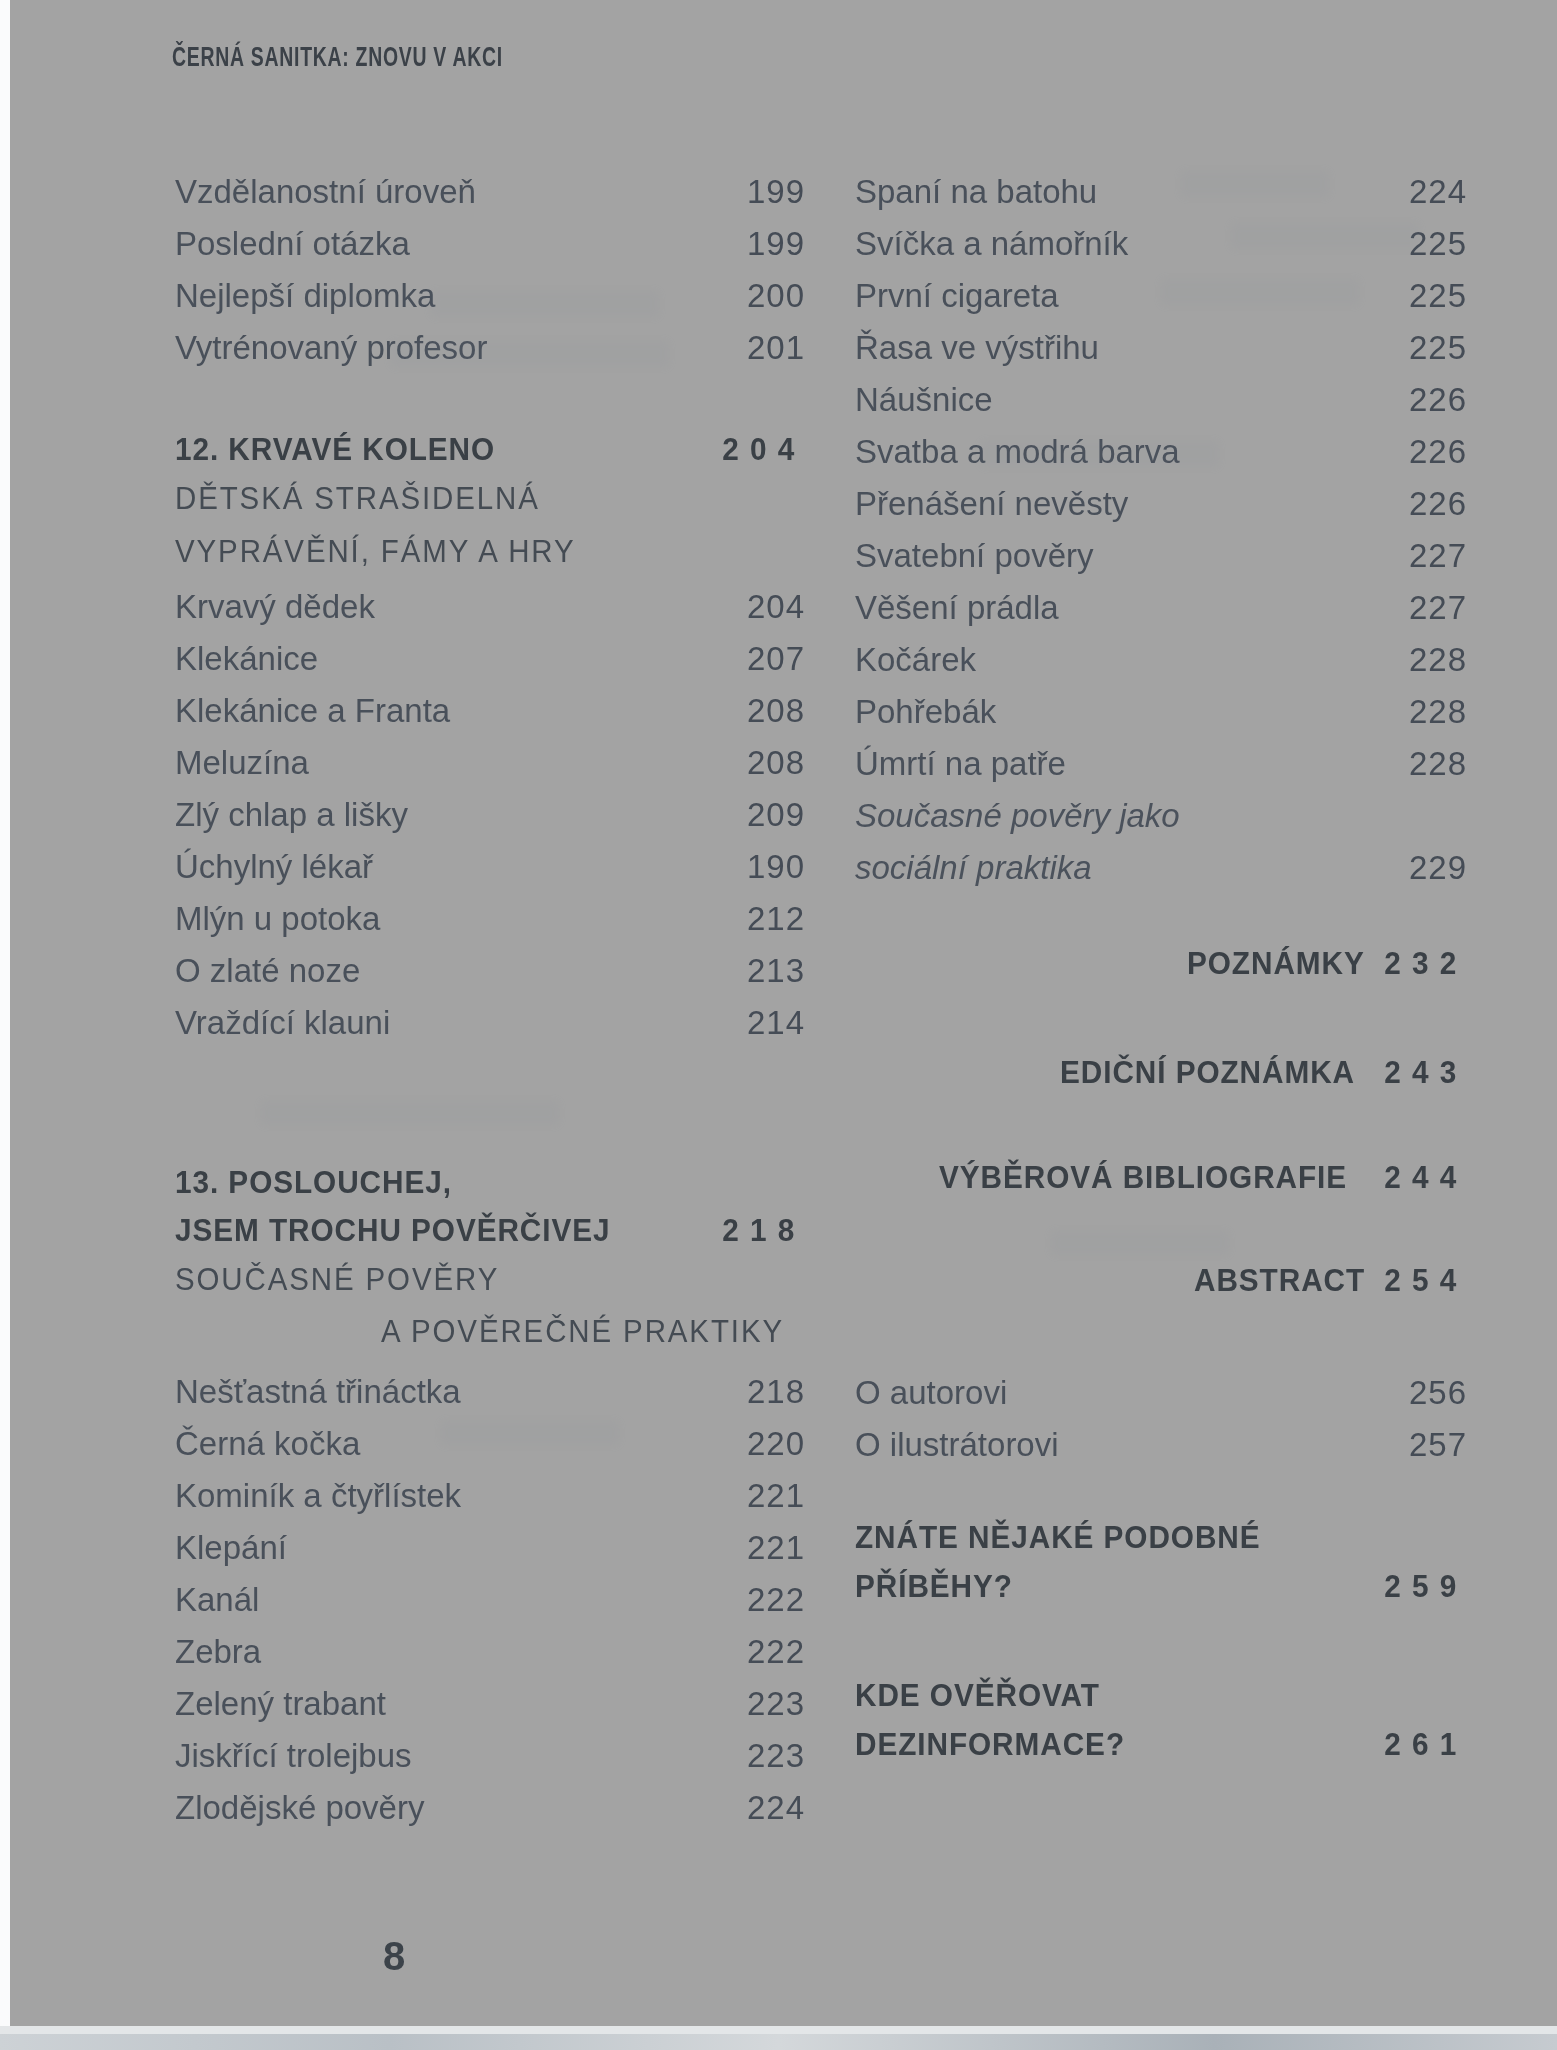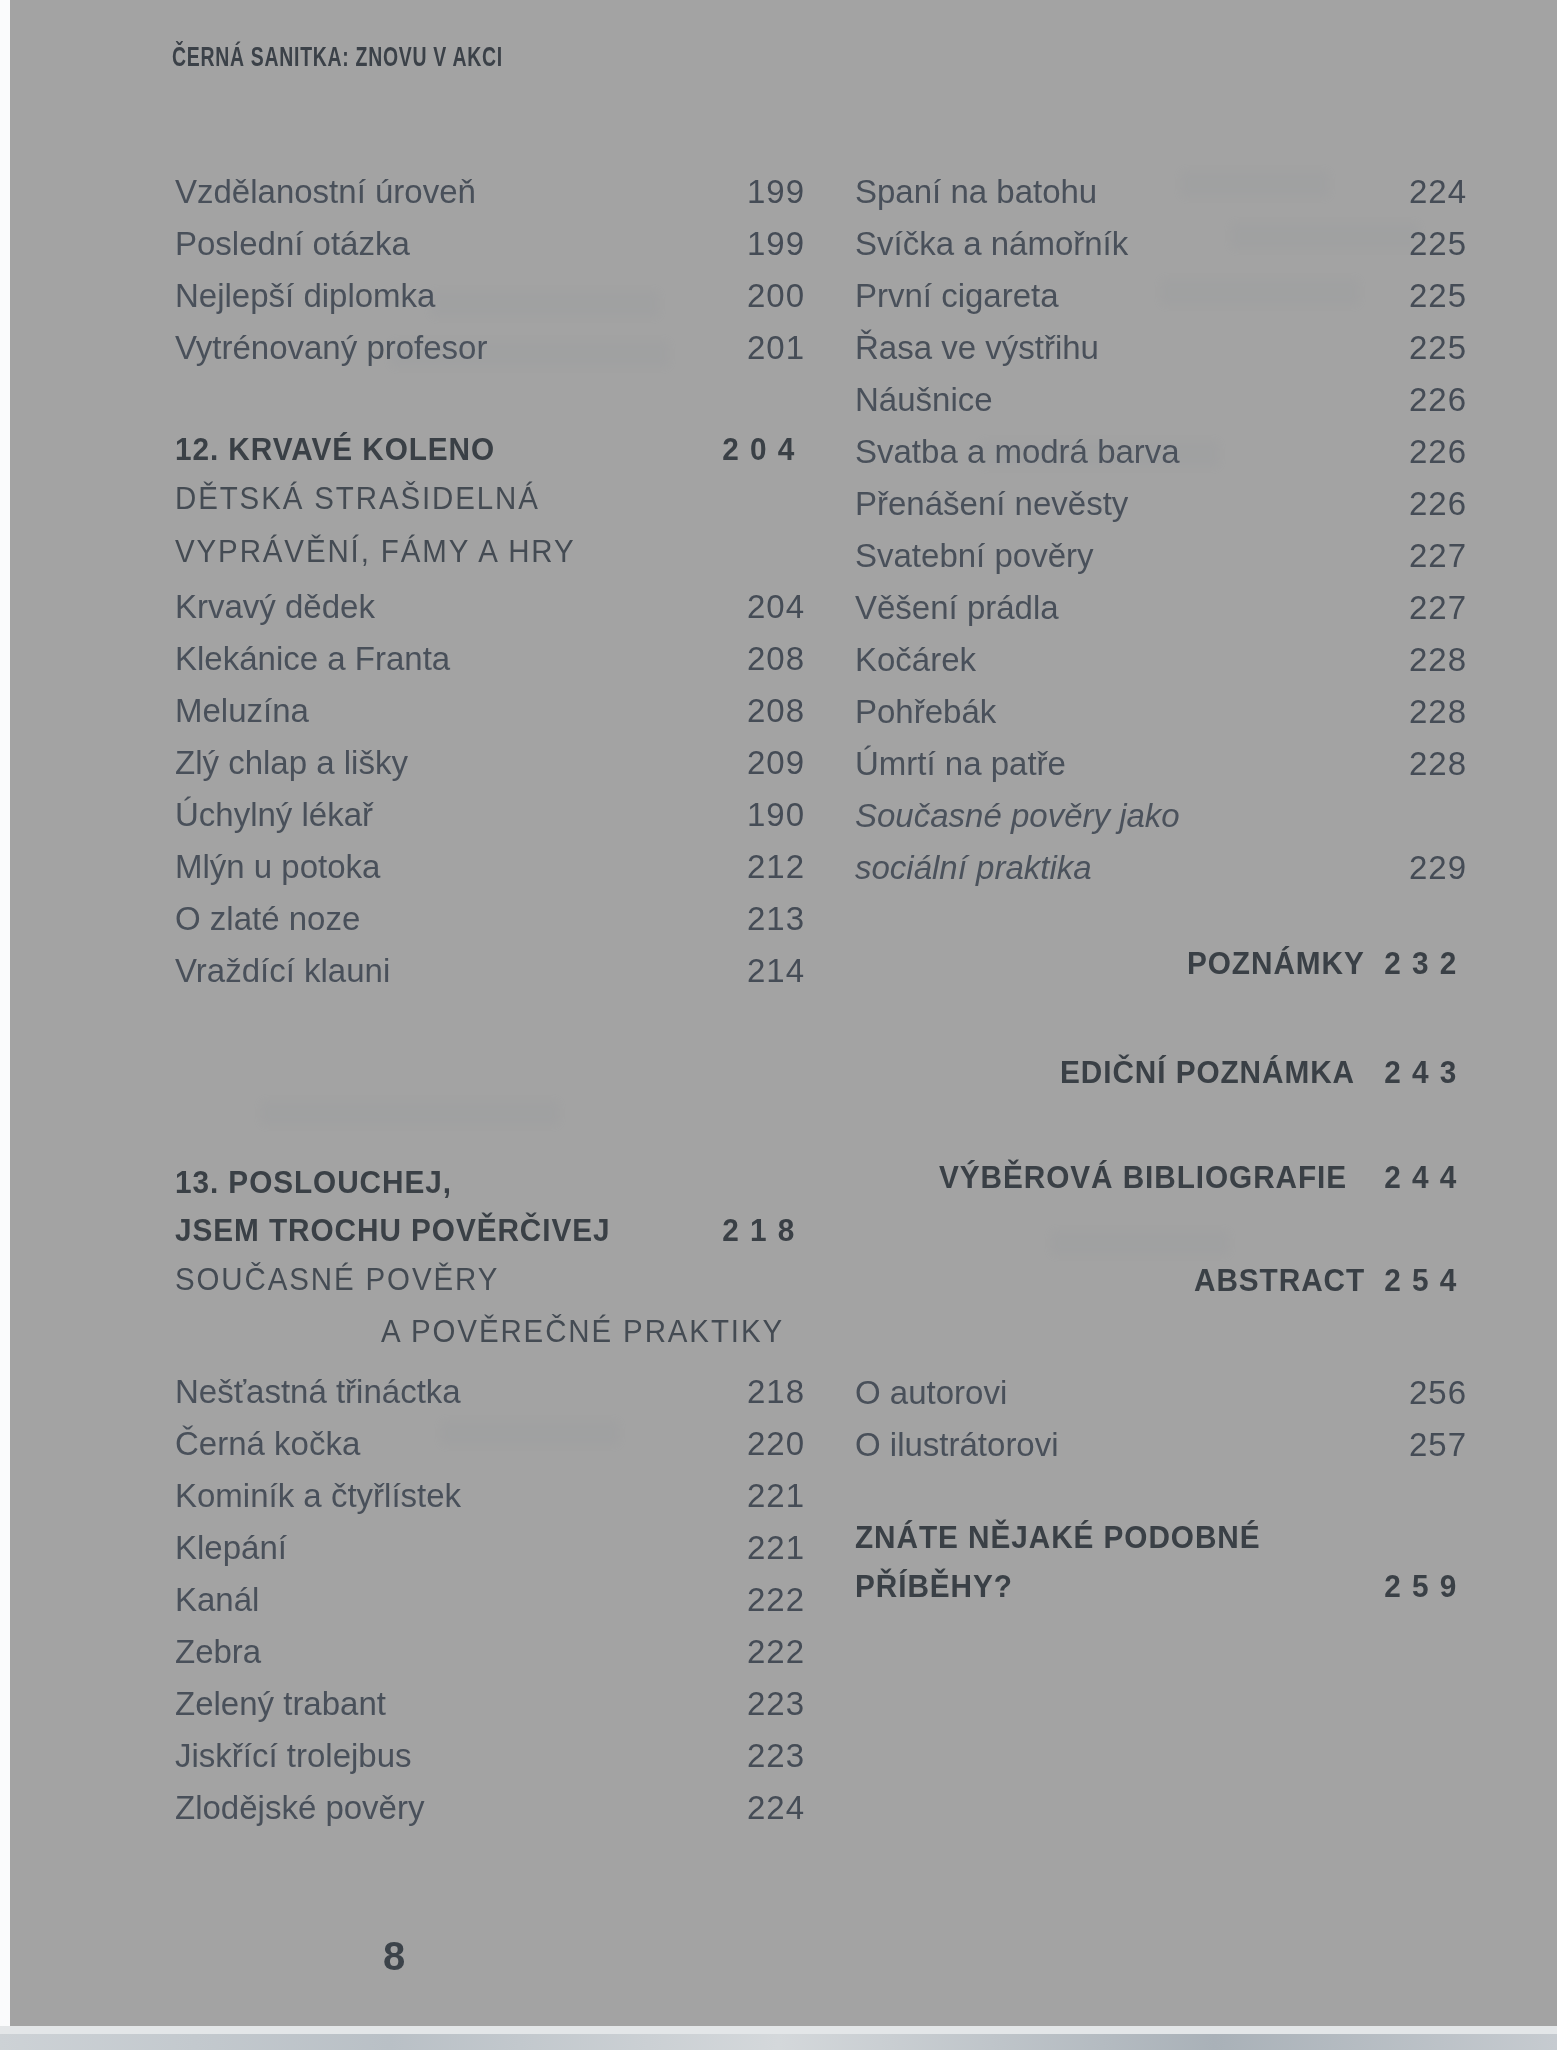--- a/index.html
+++ b/index.html
@@ -89,20 +89,24 @@
         <span class="stamp-sub">VYPRÁVĚNÍ, FÁMY A HRY</span>
       </div>
   </div>
 
   <div class="group" style="left:175px; top:581px; width:630px;">
     <div class="row">
         <span class="lbl">Krvavý dědek</span>
         <span class="num">204</span>
       </div>
     <div class="row">
+        <span class="lbl">Klekánice</span>
+        <span class="num">207</span>
+      </div>
+    <div class="row">
         <span class="lbl">Klekánice a Franta</span>
         <span class="num">208</span>
       </div>
     <div class="row">
         <span class="lbl">Meluzína</span>
         <span class="num">208</span>
       </div>
     <div class="row">
         <span class="lbl">Zlý chlap a lišky</span>
         <span class="num">209</span>
@@ -278,20 +282,29 @@
   <div class="group" style="left:855px; top:1514px; width:612px;">
     <div class="row" style="height:46px;">
         <span class="stamp chapter-title">ZNÁTE NĚJAKÉ PODOBNÉ</span>
       </div>
     <div class="row" style="height:52px;">
         <span class="stamp chapter-title">PŘÍBĚHY?</span>
         <span class="stamp stamp-num">259</span>
       </div>
   </div>
 
+  <div class="group" style="left:855px; top:1672px; width:612px;">
+    <div class="row" style="height:46px;">
+        <span class="stamp chapter-title">KDE OVĚŘOVAT</span>
+      </div>
+    <div class="row" style="height:52px;">
+        <span class="stamp chapter-title">DEZINFORMACE?</span>
+        <span class="stamp stamp-num">261</span>
+      </div>
+  </div>
 
   <div class="pagenum">8</div>
 
   <div class="artifact" style="left:1180px; top:170px; width:150px; height:28px;"></div>
   <div class="artifact" style="left:1230px; top:222px; width:190px; height:28px;"></div>
   <div class="artifact" style="left:1160px; top:278px; width:200px; height:28px;"></div>
   <div class="artifact" style="left:430px; top:290px; width:230px; height:28px;"></div>
   <div class="artifact" style="left:390px; top:340px; width:280px; height:28px;"></div>
   <div class="artifact" style="left:980px; top:440px; width:240px; height:28px;"></div>
   <div class="artifact" style="left:260px; top:1100px; width:300px; height:26px;"></div>

